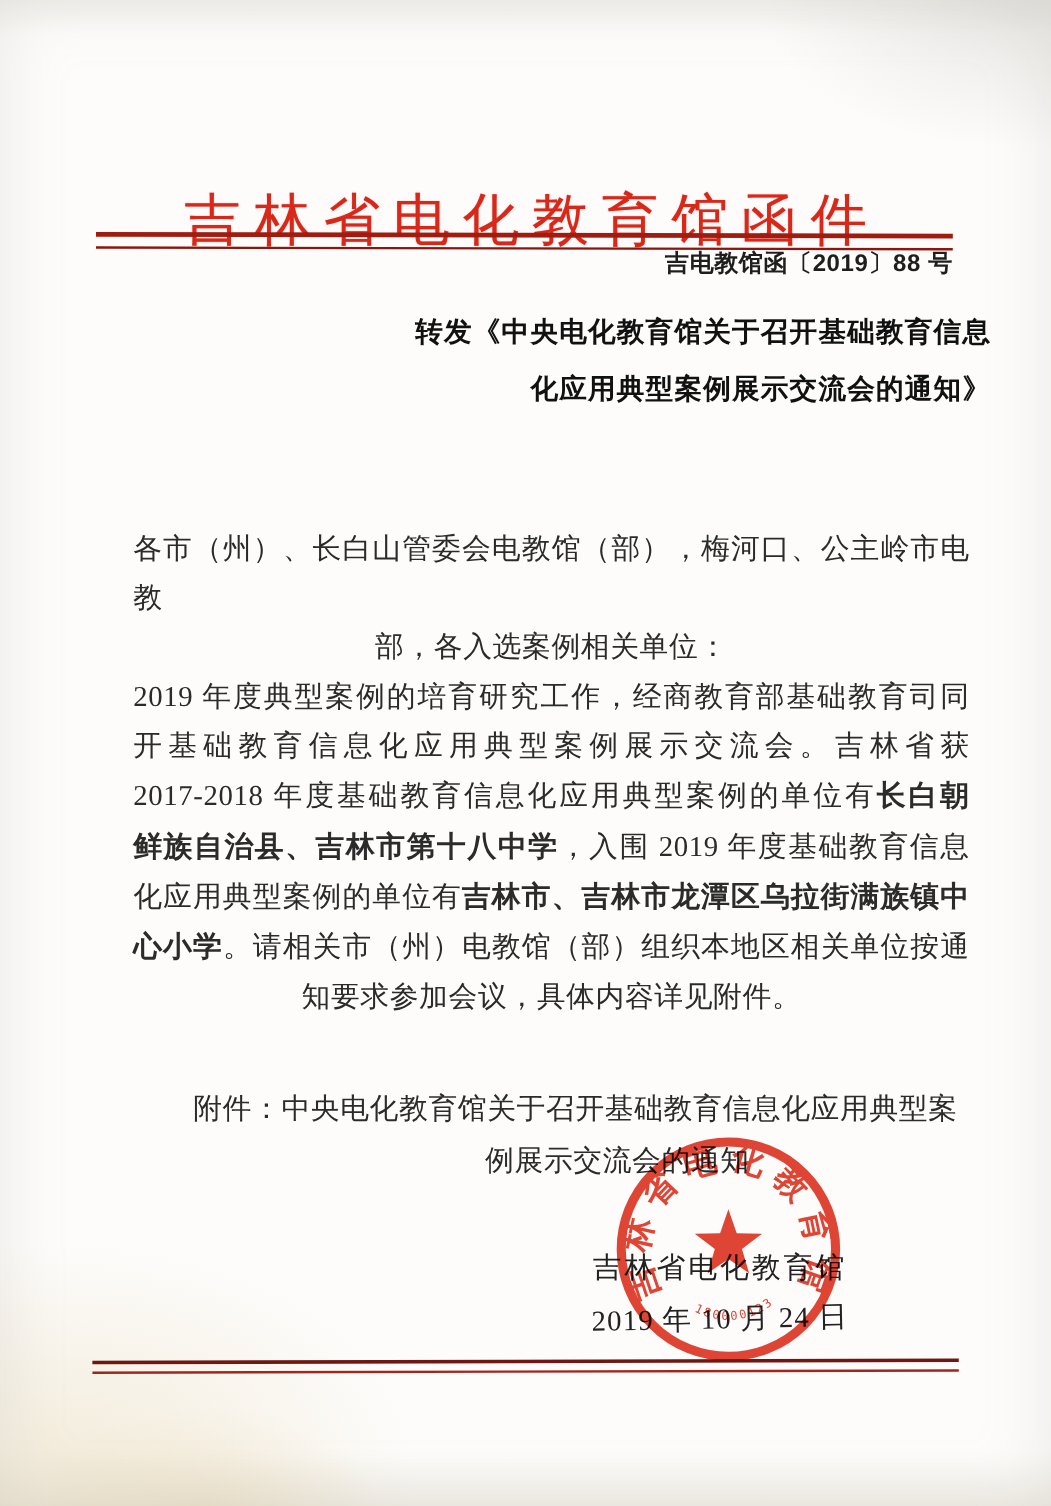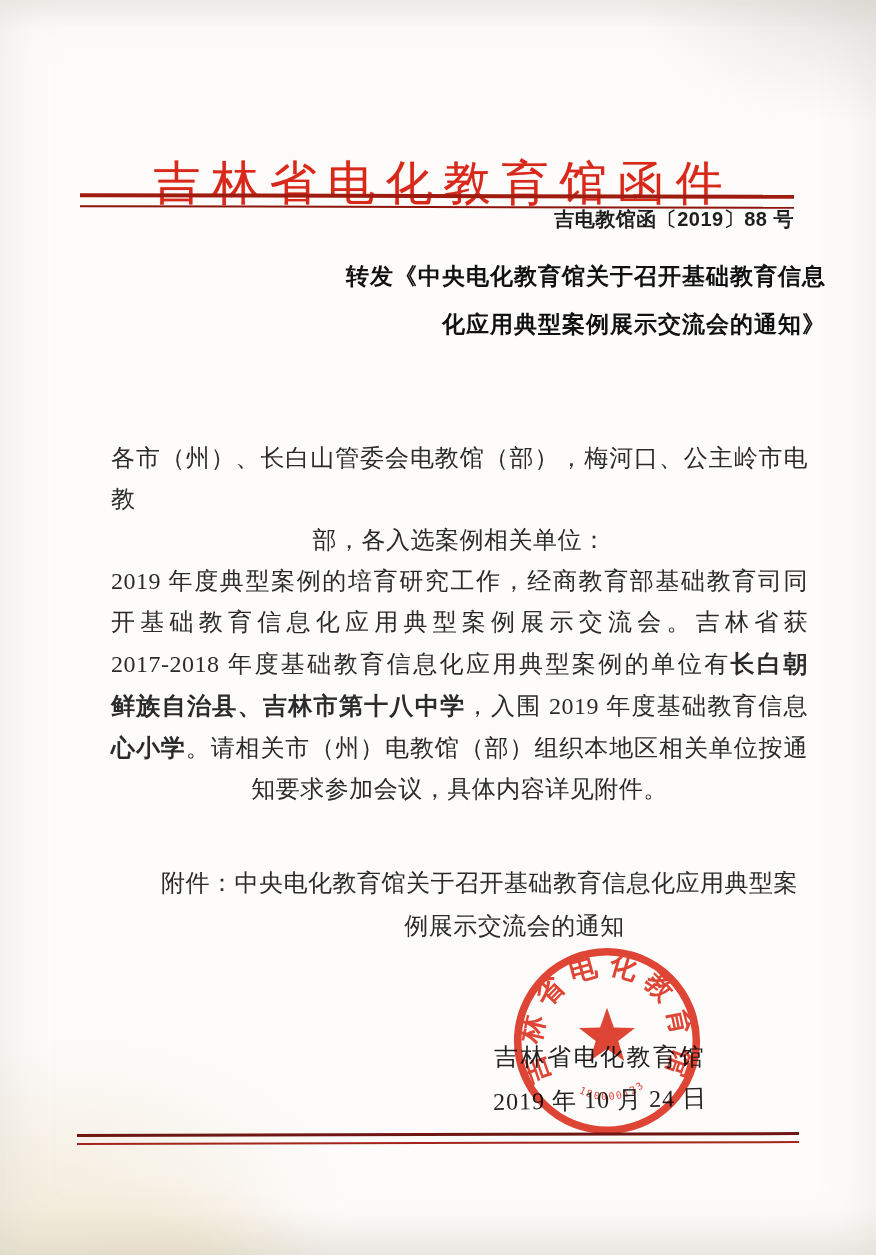--- a/index.html
+++ b/index.html
@@ -100,20 +100,21 @@
   <div class="content">
     <div>
         <div class="tline fill"><span>各市（州）、长白山管委会电教馆（部），梅河口、公主岭市电教</span></div>
         <div class="tline"><span>部，各入选案例相关单位：</span></div>
       </div>
     <div>
         <div class="tline fill"><span>2019 年度典型案例的培育研究工作，经商教育部基础教育司同</span></div>
         <div class="tline fill"><span>开基础教育信息化应用典型案例展示交流会。吉林省获</span></div>
         <div class="tline fill"><span>2017-2018 年度基础教育信息化应用典型案例的单位有</span><span class="hei">长白朝</span></div>
         <div class="tline fill"><span class="hei">鲜族自治县、吉林市第十八中学</span><span>，入围 2019 年度基础教育信息</span></div>
+        <div class="tline fill"><span>化应用典型案例的单位有</span><span class="hei">吉林市、吉林市龙潭区乌拉街满族镇中</span></div>
         <div class="tline fill"><span class="hei">心小学</span><span>。请相关市（州）电教馆（部）组织本地区相关单位按通</span></div>
         <div class="tline"><span>知要求参加会议，具体内容详见附件。</span></div>
       </div>
     <div class="attachment">
         <div class="tline att-1"><span>附件：中央电化教育馆关于召开基础教育信息化应用典型案</span></div>
         <div class="tline att-2"><span>例展示交流会的通知</span></div>
       </div>
   </div>
 
   <div class="sign">

